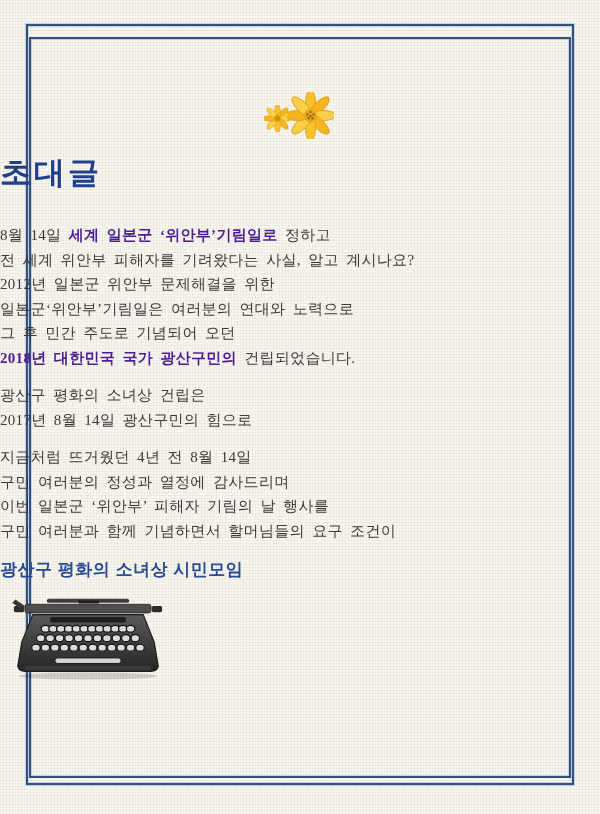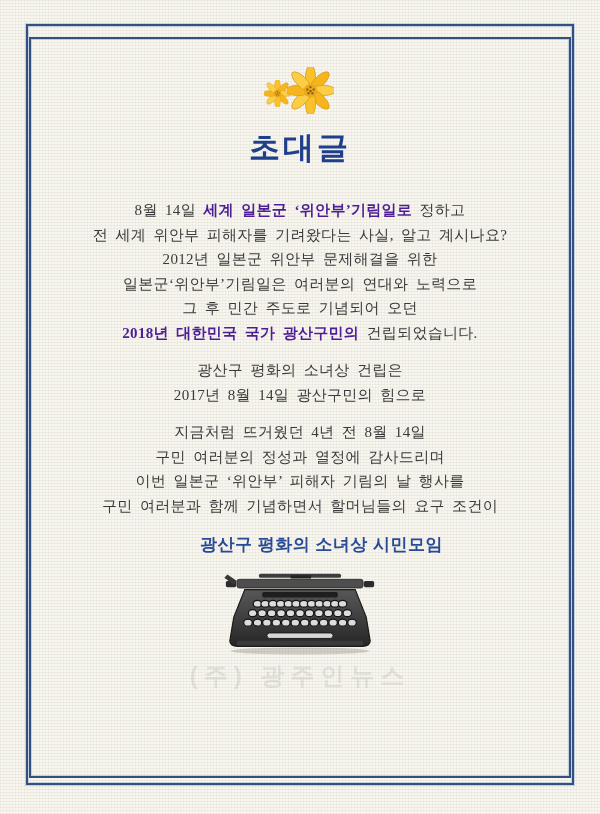--- a/index.html
+++ b/index.html
@@ -15,42 +15,42 @@
   .frame.outer{
     top:24px;left:26px;right:26px;bottom:29px;
     border:2px solid #33517e;
     box-shadow:0 0 0 1px rgba(150,175,212,.5), inset 0 0 0 1px rgba(150,175,212,.5);
   }
   .frame.inner{
     top:37px;left:29px;right:29px;bottom:36px;
     border:2px solid #33517e;
     box-shadow:inset 0 0 0 1px rgba(150,175,212,.5);
   }
-  .content{position:absolute;inset:0;text-align:center;padding-top:67px}
+  .content{position:absolute;inset:0;padding-top:92px}
   .flowers{position:relative;height:48px;width:100%}
   .flower{position:absolute}
   .flower.small{left:264px;top:13px;width:27px;height:27px}
   .flower.large{left:287px;top:0;width:47px;height:47px}
   .title{
     margin:12px 0 0;
     font-family:"Liberation Sans", sans-serif;
     font-weight:bold;font-size:31px;letter-spacing:3px;color:#1f3f8c;
   }
   .body-text{
     margin-top:29px;font-size:15px;line-height:24.5px;color:#3a3a3a;
     letter-spacing:.3px;word-spacing:.22em;
   }
   .para{margin-bottom:13px}
   .para:last-child{margin-bottom:0}
   .line{white-space:nowrap}
   .b{font-weight:bold;color:#4c1d95}
   .signature{
     margin-top:15px;
     font-family:"Liberation Sans", sans-serif;
-    font-weight:bold;font-size:17px;color:#274b96;letter-spacing:.5px;margin-left:43px;
+    font-weight:bold;font-size:17px;color:#274b96;letter-spacing:.5px;
   }
   .typewriter-wrap{margin-top:17px;height:82px}
   .typewriter-wrap svg{width:176px;height:82px}
   .watermark{
     margin-top:5px;
     font-family:"Liberation Sans", sans-serif;
     font-weight:bold;font-size:24px;letter-spacing:6px;
     color:rgba(115,115,115,0.15);
   }
 </style>
@@ -185,16 +185,15 @@
             <ellipse cx="164.0" cy="63" rx="5.4" ry="4.4" fill="#dcdcdc" stroke="#141414" stroke-width="1.6"></ellipse>
             <ellipse cx="176.0" cy="63" rx="5.4" ry="4.4" fill="#dcdcdc" stroke="#141414" stroke-width="1.6"></ellipse>
           </g>
 
         <rect x="68" y="76" width="84" height="7" rx="3.5" fill="#d6d6d6" stroke="#161616" stroke-width="1.2"></rect>
 
         <rect x="30" y="86" width="160" height="6" rx="2" fill="#3a3a3a"></rect>
       </svg>
     </div>
 
-    <div class="watermark">(주) 광주인뉴스</div>
 
   </div>
 </div>
 
 </body></html>

